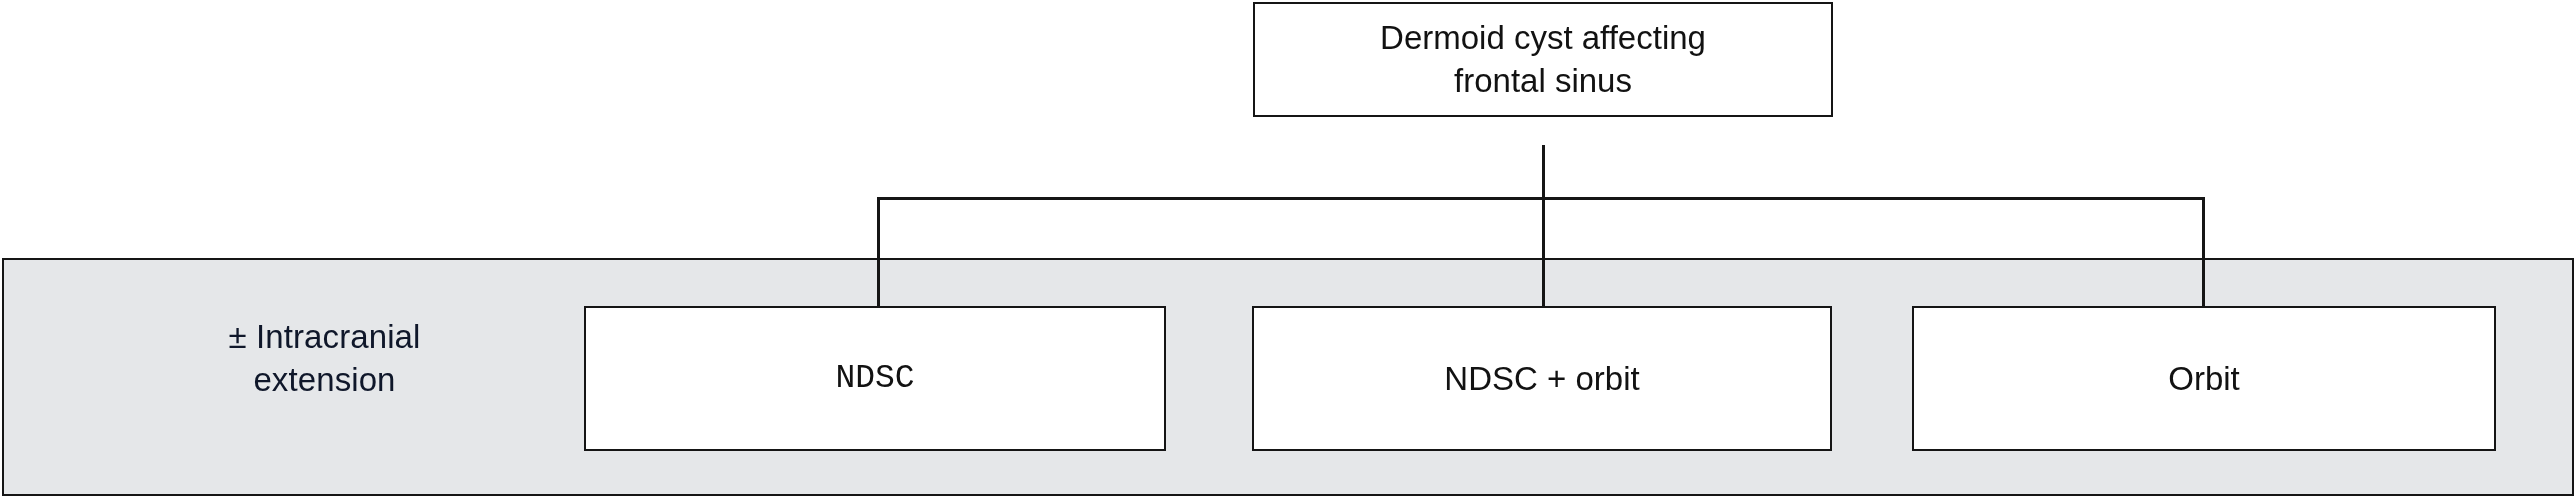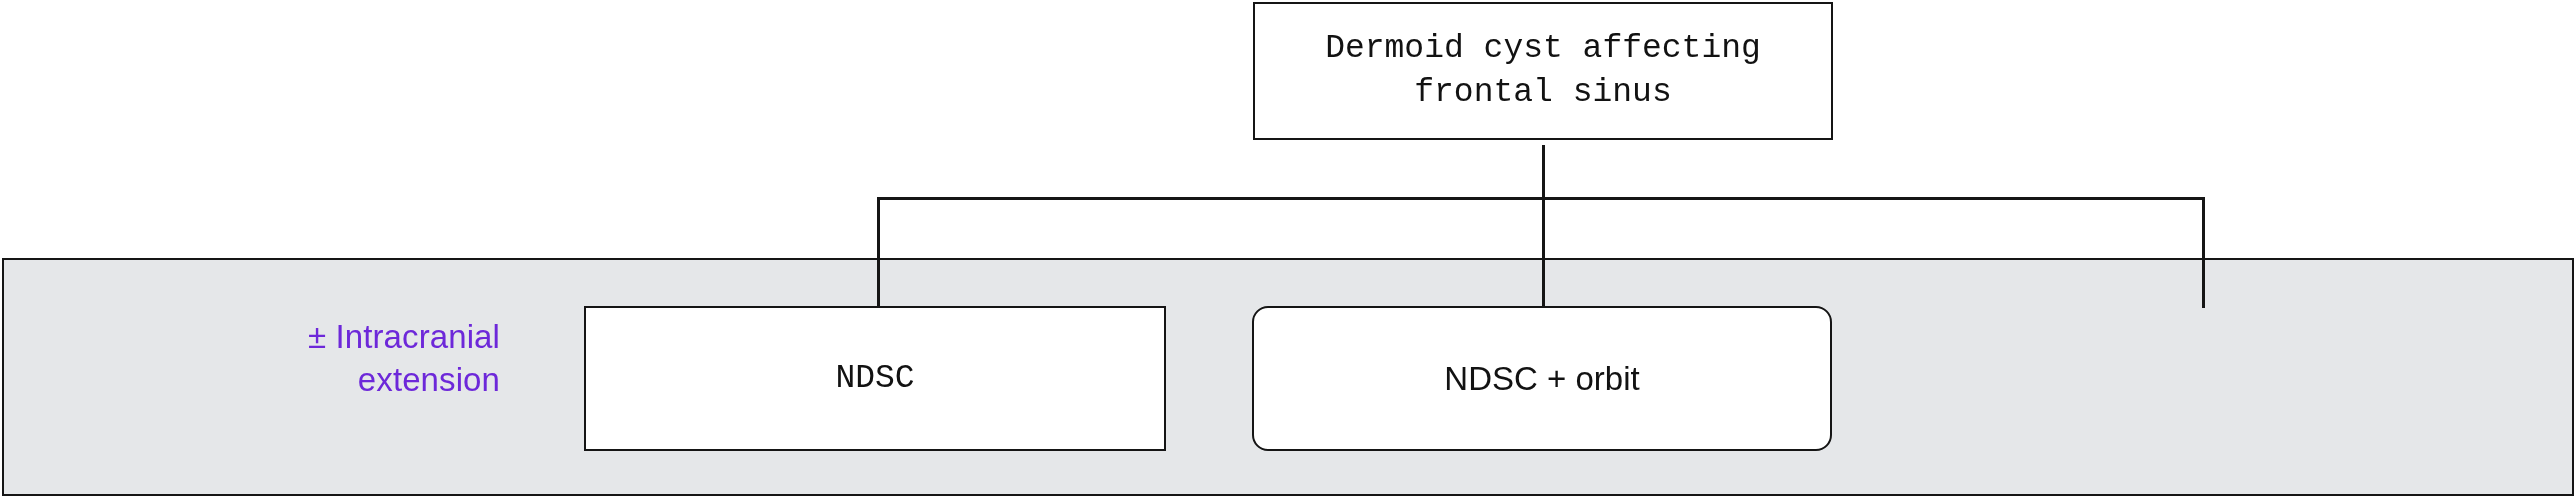--- a/index.html
+++ b/index.html
@@ -35,22 +35,22 @@
   }
 
   .band-label {
     position: absolute;
     left: 149px;
     top: 316px;
     width: 351px;
     font-size: 33px;
     line-height: 1.30;
     letter-spacing: 0.1px;
-    text-align: right;
-    color: #6d28d9;
+    text-align: center;
+    color: #0f172a;
     white-space: pre-line;
   }
 
   
   .node {
     position: absolute;
     background: #ffffff;
     border: 2.5px solid #151515;
     box-sizing: border-box;
     display: flex;
@@ -64,38 +64,36 @@
     color: #121212;
     white-space: pre-line;
     padding: 0 8.2px;
   }
 
   
   #node-root {
     left: 1253px;
     top: 1.6px;
     width: 580px;
-    height: 138px;
-    font-family: Liberation Mono, monospace;
+    height: 115px;
   }
 
   
   #node-ndsc {
     left: 584px;
     top: 306px;
     width: 582px;
     height: 145px;
     font-family: Liberation Mono, monospace;
   }
   #node-ndsc-orbit {
     left: 1252px;
     top: 306px;
     width: 580px;
     height: 145px;
-    border-radius: 16px;
   }
   #node-orbit {
     left: 1912px;
     top: 306px;
     width: 584px;
     height: 145px;
   }
 
   
   .edge {
@@ -158,15 +156,18 @@
   </div>
 
   <div class="node" id="node-ndsc">
     <span class="node-text">NDSC</span>
   </div>
 
   <div class="node" id="node-ndsc-orbit">
     <span class="node-text">NDSC + orbit</span>
   </div>
 
+  <div class="node" id="node-orbit">
+    <span class="node-text">Orbit</span>
+  </div>
 
 </div>
 
 
 </body></html>

